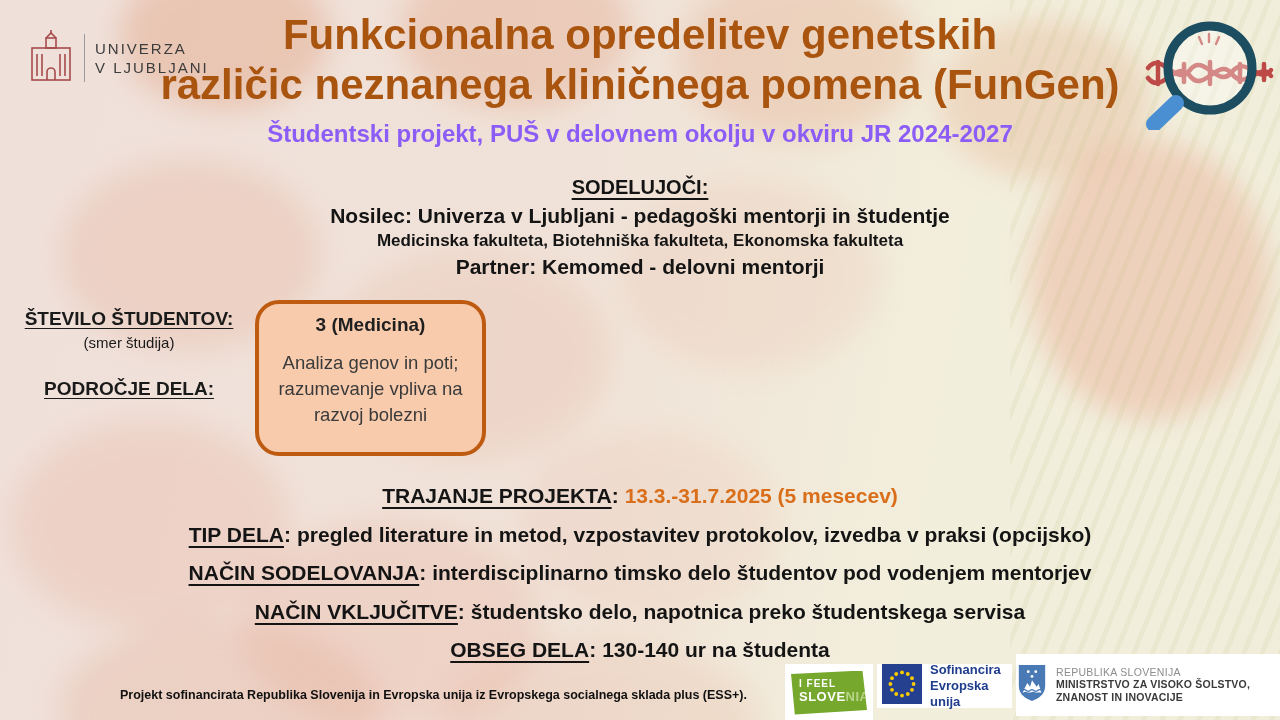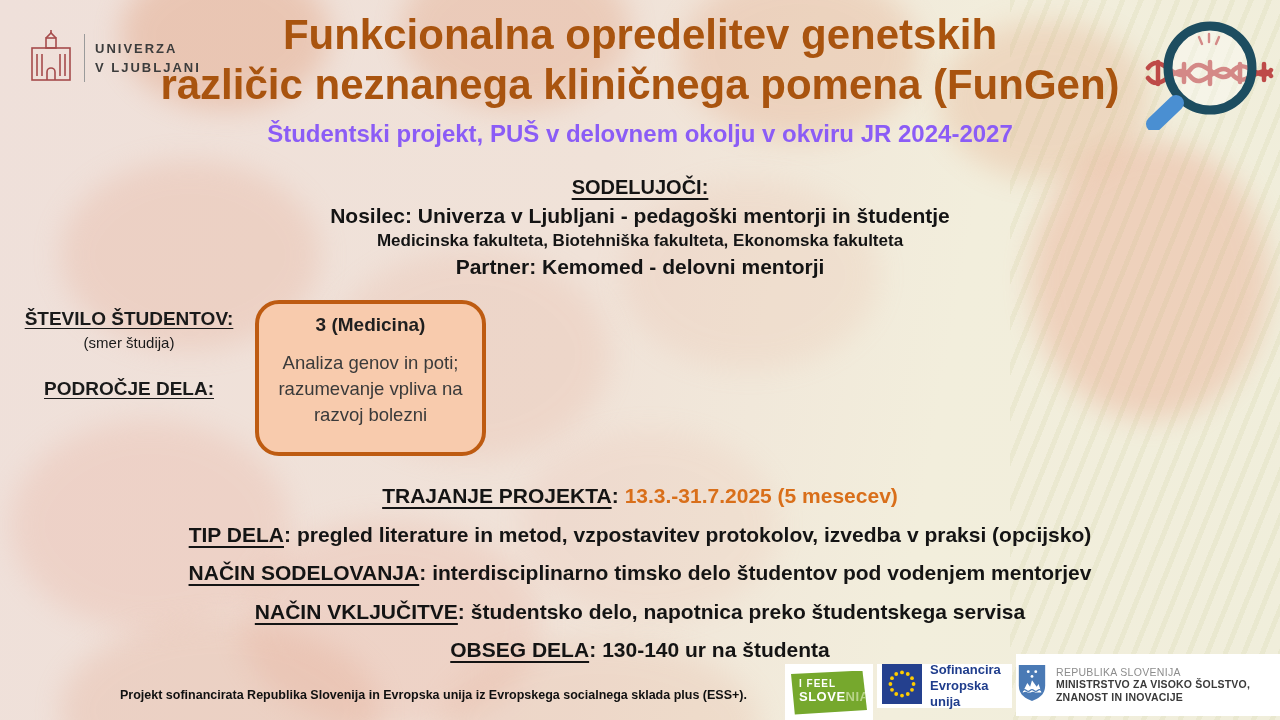--- a/index.html
+++ b/index.html
@@ -14,21 +14,21 @@
   .cell { position:absolute; border-radius:50%; filter:blur(14px); }
   .leaf {
     position:absolute; right:0; top:0; width:270px; height:720px;
     background:repeating-linear-gradient(112deg, rgba(182,188,120,.12) 0 5px, rgba(255,255,255,0) 5px 17px);
   }
   .content { position:absolute; inset:0; z-index:1; }
 
   
   .ul-logo { position:absolute; left:28px; top:30px; display:flex; align-items:center; gap:10px; }
   .ul-divider { width:1px; height:48px; background:#9a9a9a; }
-  .ul-text { color:#3c3c3c; font-weight:bold; font-size:13px; letter-spacing:2px; line-height:19px; }
+  .ul-text { color:#3c3c3c; font-weight:normal; font-size:15px; letter-spacing:2px; line-height:19px; }
 
   .title-block { position:absolute; left:0; right:0; top:10px; text-align:center; }
   .title-line { font-size:42px; line-height:50px; font-weight:bold; color:#A9540F; }
   .subtitle { margin-top:10px; font-size:24px; font-weight:bold; color:#8b5cf6; }
 
   .dna-icon { position:absolute; right:6px; top:10px; }
 
   
   .participants { position:absolute; left:0; right:0; top:176px; text-align:center; color:#141414; }
   .p-heading { font-size:20px; font-weight:bold; text-decoration:underline; text-underline-offset:4px; }

